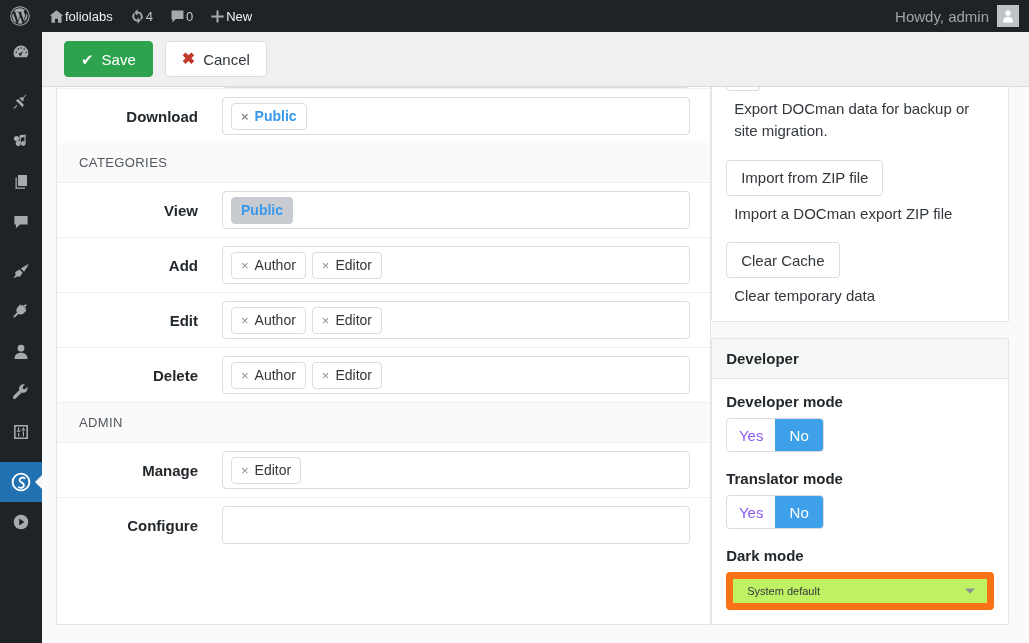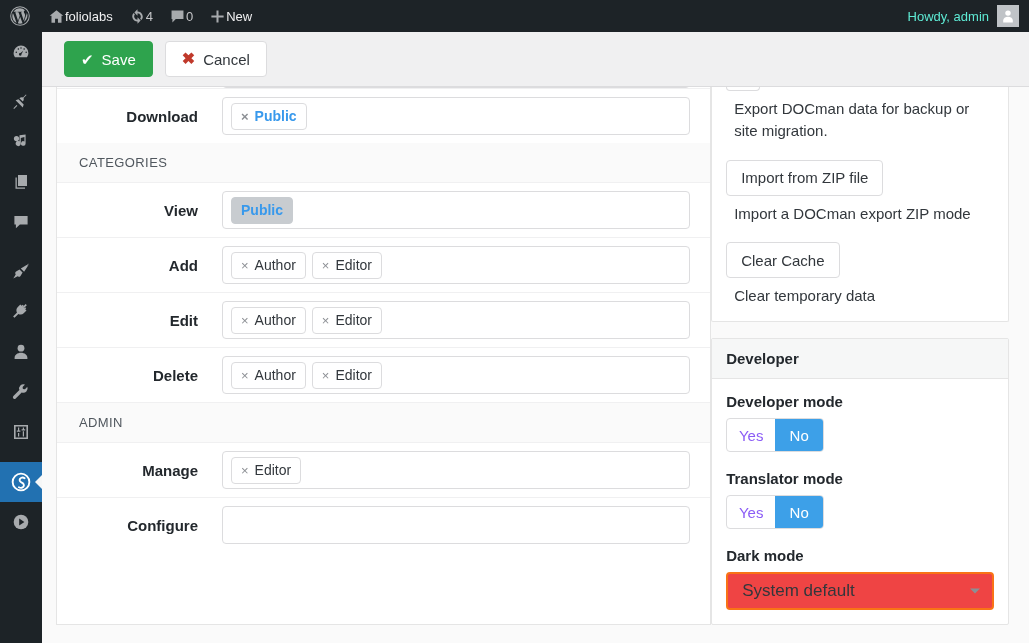--- a/index.html
+++ b/index.html
@@ -21,21 +21,21 @@
   }
   .ab-group { display: flex; align-items: center; height: 32px; }
   .ab-item {
     display: flex; align-items: center; gap: 0;
     height: 32px; padding: 0 8px;
     color: #f0f0f1; font-size: 13px; white-space: nowrap;
   }
   .ab-item.logo { padding: 0 10px 0 10px; }
   .ab-spacer { flex: 1; }
   .ab-right { display: flex; align-items: center; padding-right: 10px; gap: 8px; }
-  .ab-howdy { font-size: 13px; color: #5eead4; }
+  .ab-howdy { font-size: 15px; color: #a3a3a3; }
   .avatar {
     width: 22px; height: 22px; background: #bfc3c7;
     display: flex; align-items: center; justify-content: center;
   }
   .ab-icon { display: inline-flex; align-items: center; }
   .ab-count { color: #c3c4c7; font-size: 13px; }
 
   
   #sidebar {
     position: absolute; top: 32px; left: 0;
@@ -186,25 +186,25 @@
   }
   .toggle-opt {
     min-width: 48px; height: 32px;
     display: flex; align-items: center; justify-content: center;
     font-size: 15px; color: #8b5cf6; cursor: pointer;
   }
   .toggle-opt.on { background: #3da0e8; color: #fff; }
   .select-box {
     position: relative;
     height: 38px; width: 100%;
-    border: 2px solid #f97316; border-radius: 4px;
-    background: #ef4444;
+    border: 7px solid #f97316; border-radius: 4px;
+    background: #bef264;
     display: flex; align-items: center;
     padding: 0 28px 0 14px;
-    font-size: 17px; color: #32373c; cursor: pointer;
+    font-size: 11px; color: #32373c; cursor: pointer;
   }
   .select-arrow {
     position: absolute; right: 12px; top: 50%;
     transform: translateY(-50%);
     width: 0; height: 0;
     border-left: 5px solid transparent;
     border-right: 5px solid transparent;
     border-top: 5px solid #8c8f94;
   }
 </style>
@@ -460,21 +460,21 @@
 
     <div id="rightcol">
 
       <div class="panel clipped">
         <div class="panel-body tight">
           <div class="tool-btn clip-top">&nbsp;</div>
           <div class="tool-desc">Export DOCman data for backup or site migration.</div>
           <div class="tool-btn">
             <span>Import from ZIP file</span>
           </div>
-          <div class="tool-desc">Import a DOCman export ZIP mode</div>
+          <div class="tool-desc">Import a DOCman export ZIP file</div>
           <div class="tool-btn">
             <span>Clear Cache</span>
           </div>
           <div class="tool-desc">Clear temporary data</div>
         </div>
       </div>
 
       <div class="panel">
         <div class="panel-head">Developer</div>
         <div class="panel-body">

